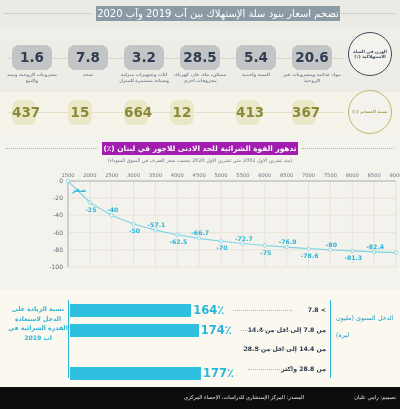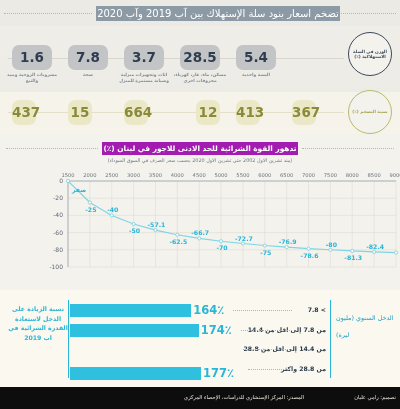--- a/index.html
+++ b/index.html
@@ -158,42 +158,46 @@
 
   <div class="cell" style="left:12px; top:45px;">
     <div class="gbox">1.6</div>
     <div class="glabel">مشروبات الروحية ونبيذ والتبغ</div>
   </div>
   <div class="cell" style="left:68px; top:45px;">
     <div class="gbox">7.8</div>
     <div class="glabel">صحة</div>
   </div>
   <div class="cell" style="left:124px; top:45px;">
-    <div class="gbox">3.7</div>
+    <div class="gbox">3.2</div>
     <div class="glabel">اثاث وتجهيزات منزلية وصيانة مستمرة للمنزل</div>
   </div>
   <div class="cell" style="left:180px; top:45px;">
     <div class="gbox">28.5</div>
     <div class="glabel">مسكن، ماء، غاز، كهرباء، محروقات اخرى</div>
   </div>
   <div class="cell" style="left:236px; top:45px;">
     <div class="gbox">5.4</div>
     <div class="glabel">البسة واحذية</div>
   </div>
+  <div class="cell" style="left:292px; top:45px;">
+    <div class="gbox">20.6</div>
+    <div class="glabel">مواد غذائية ومشروبات غير الروحية</div>
+  </div>
 
   <div class="cell" style="left:12px; top:100px;">
     <div class="cbox">437</div>
   </div>
   <div class="cell" style="left:68px; top:100px;">
     <div class="cbox">15</div>
   </div>
   <div class="cell" style="left:124px; top:100px;">
     <div class="cbox">664</div>
   </div>
-  <div class="cell" style="left:196px; top:100px;border-radius:11px;">
+  <div class="cell" style="left:170px; top:100px;border-radius:11px;">
     <div class="cbox">12</div>
   </div>
   <div class="cell" style="left:236px; top:100px;">
     <div class="cbox">413</div>
   </div>
   <div class="cell" style="left:292px; top:100px;">
     <div class="cbox">367</div>
   </div>
 
   <div class="badge badge-gray">

